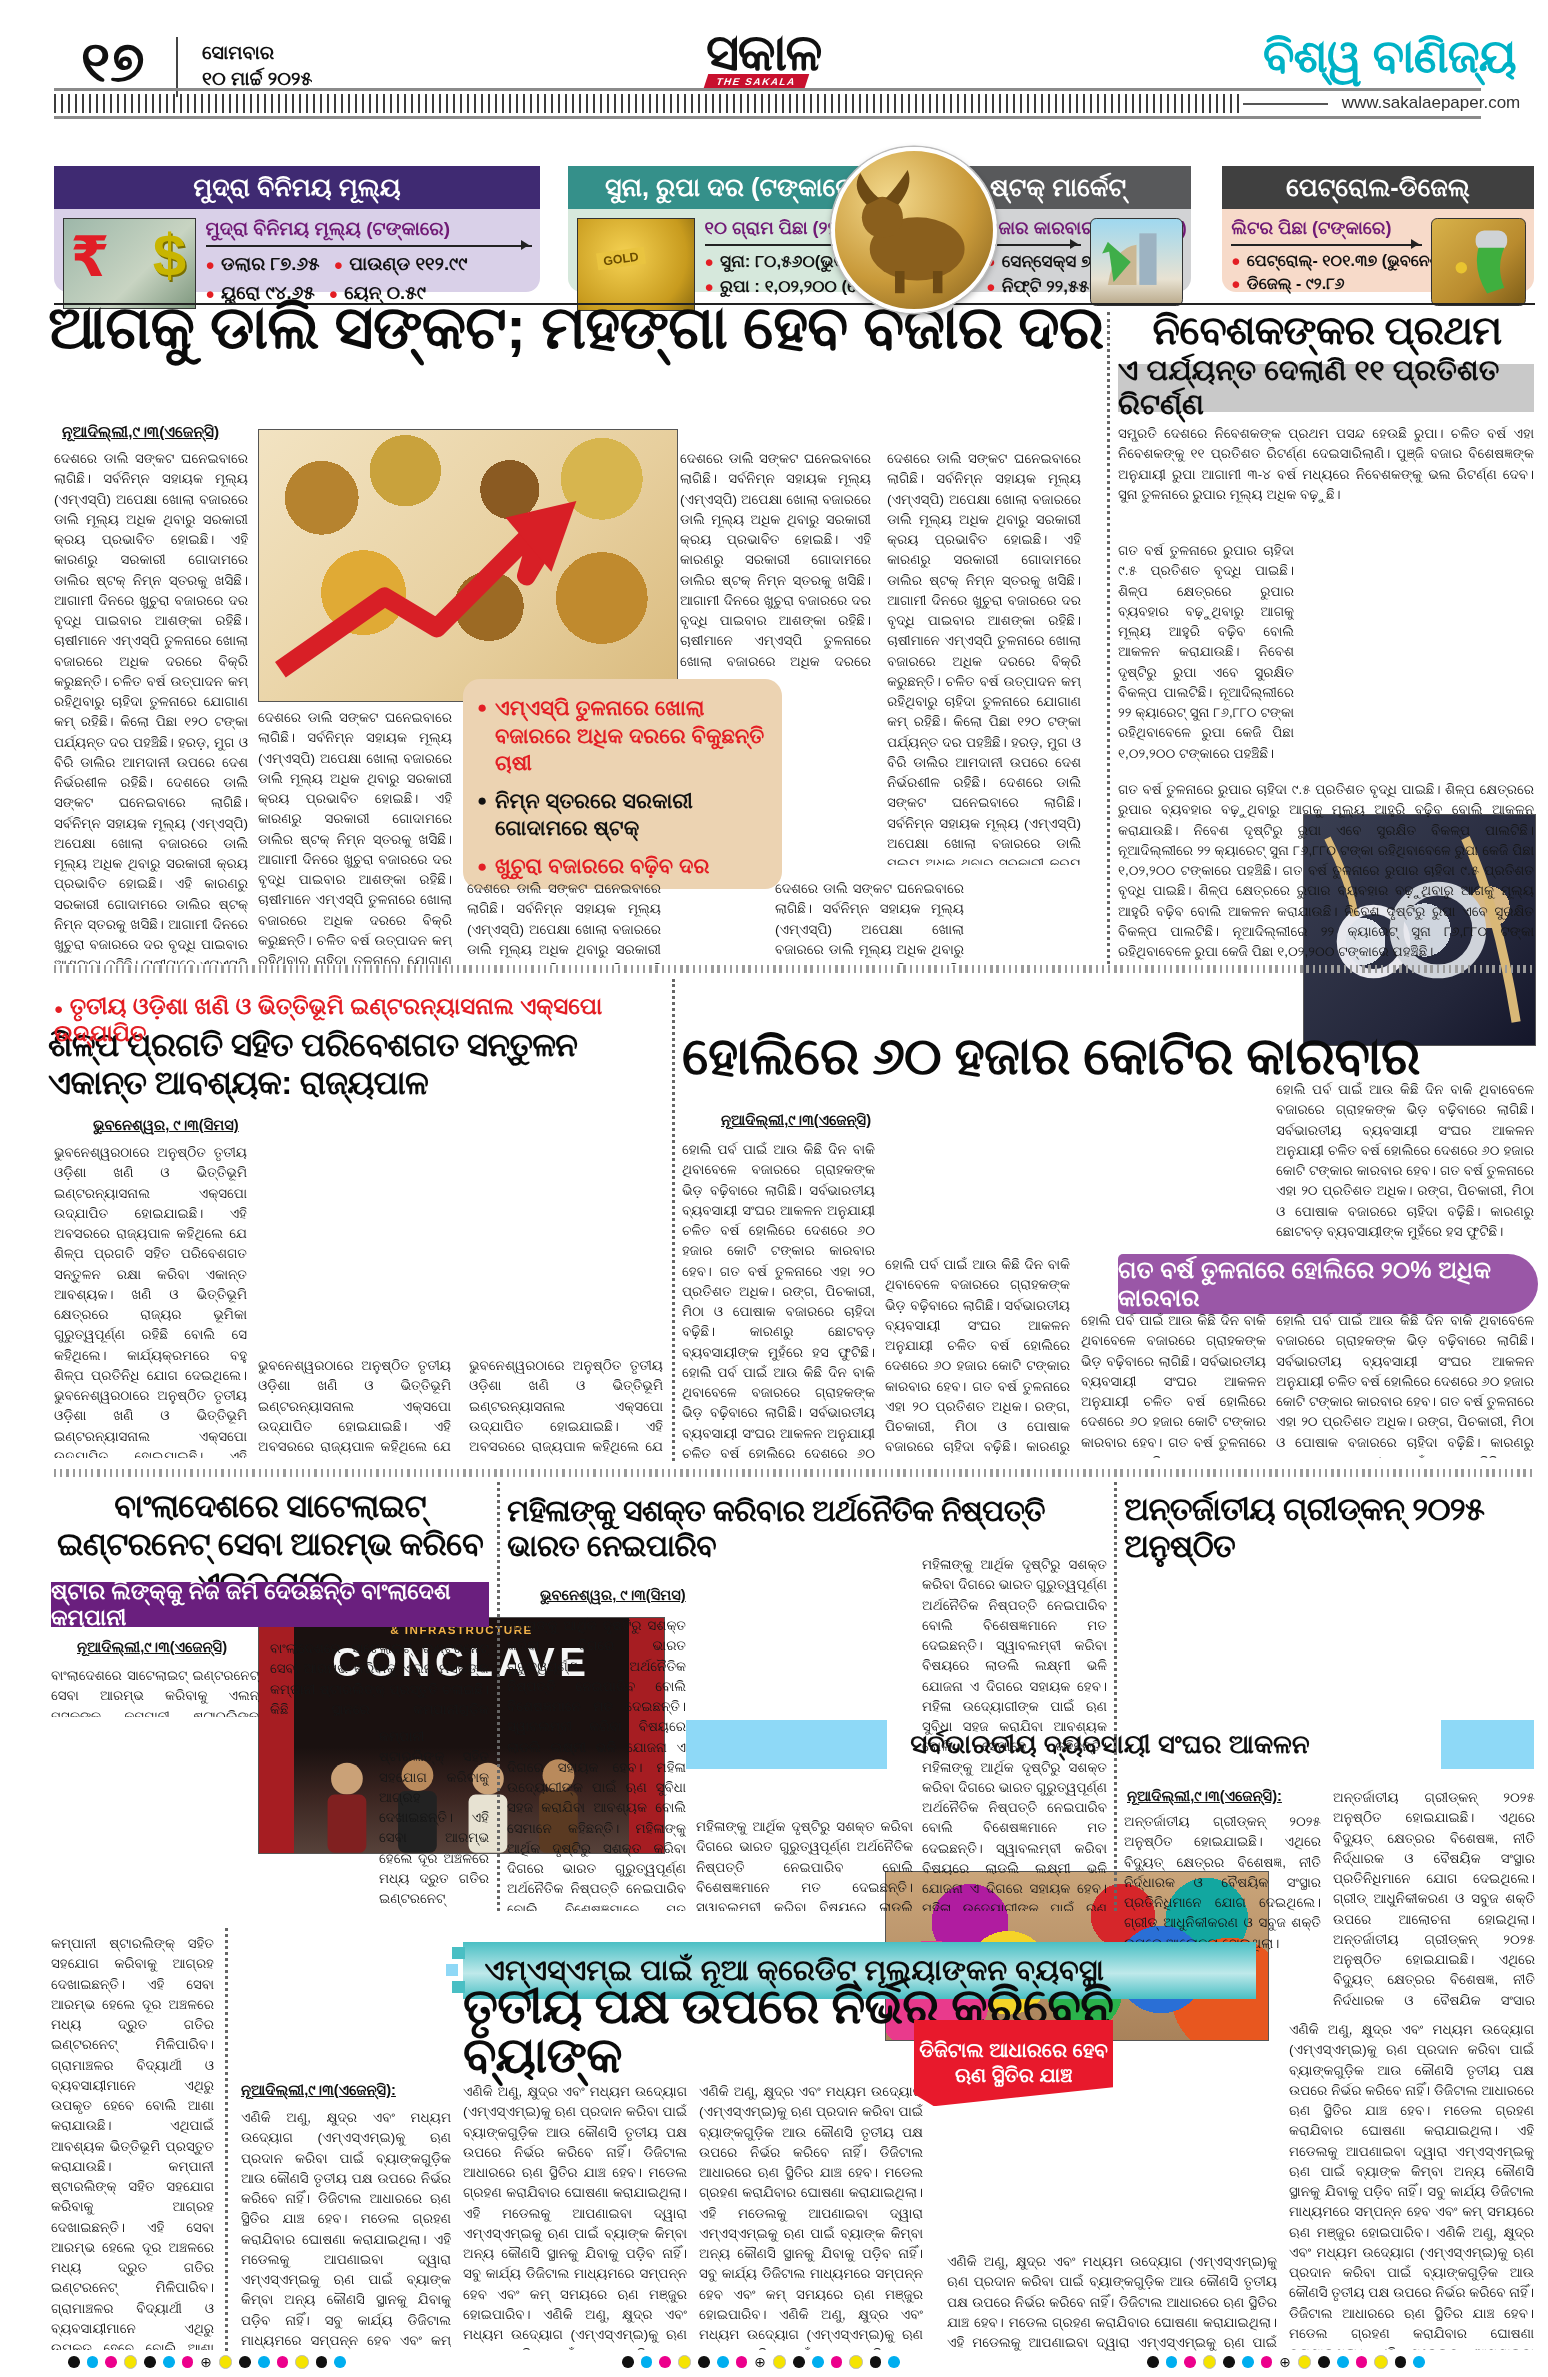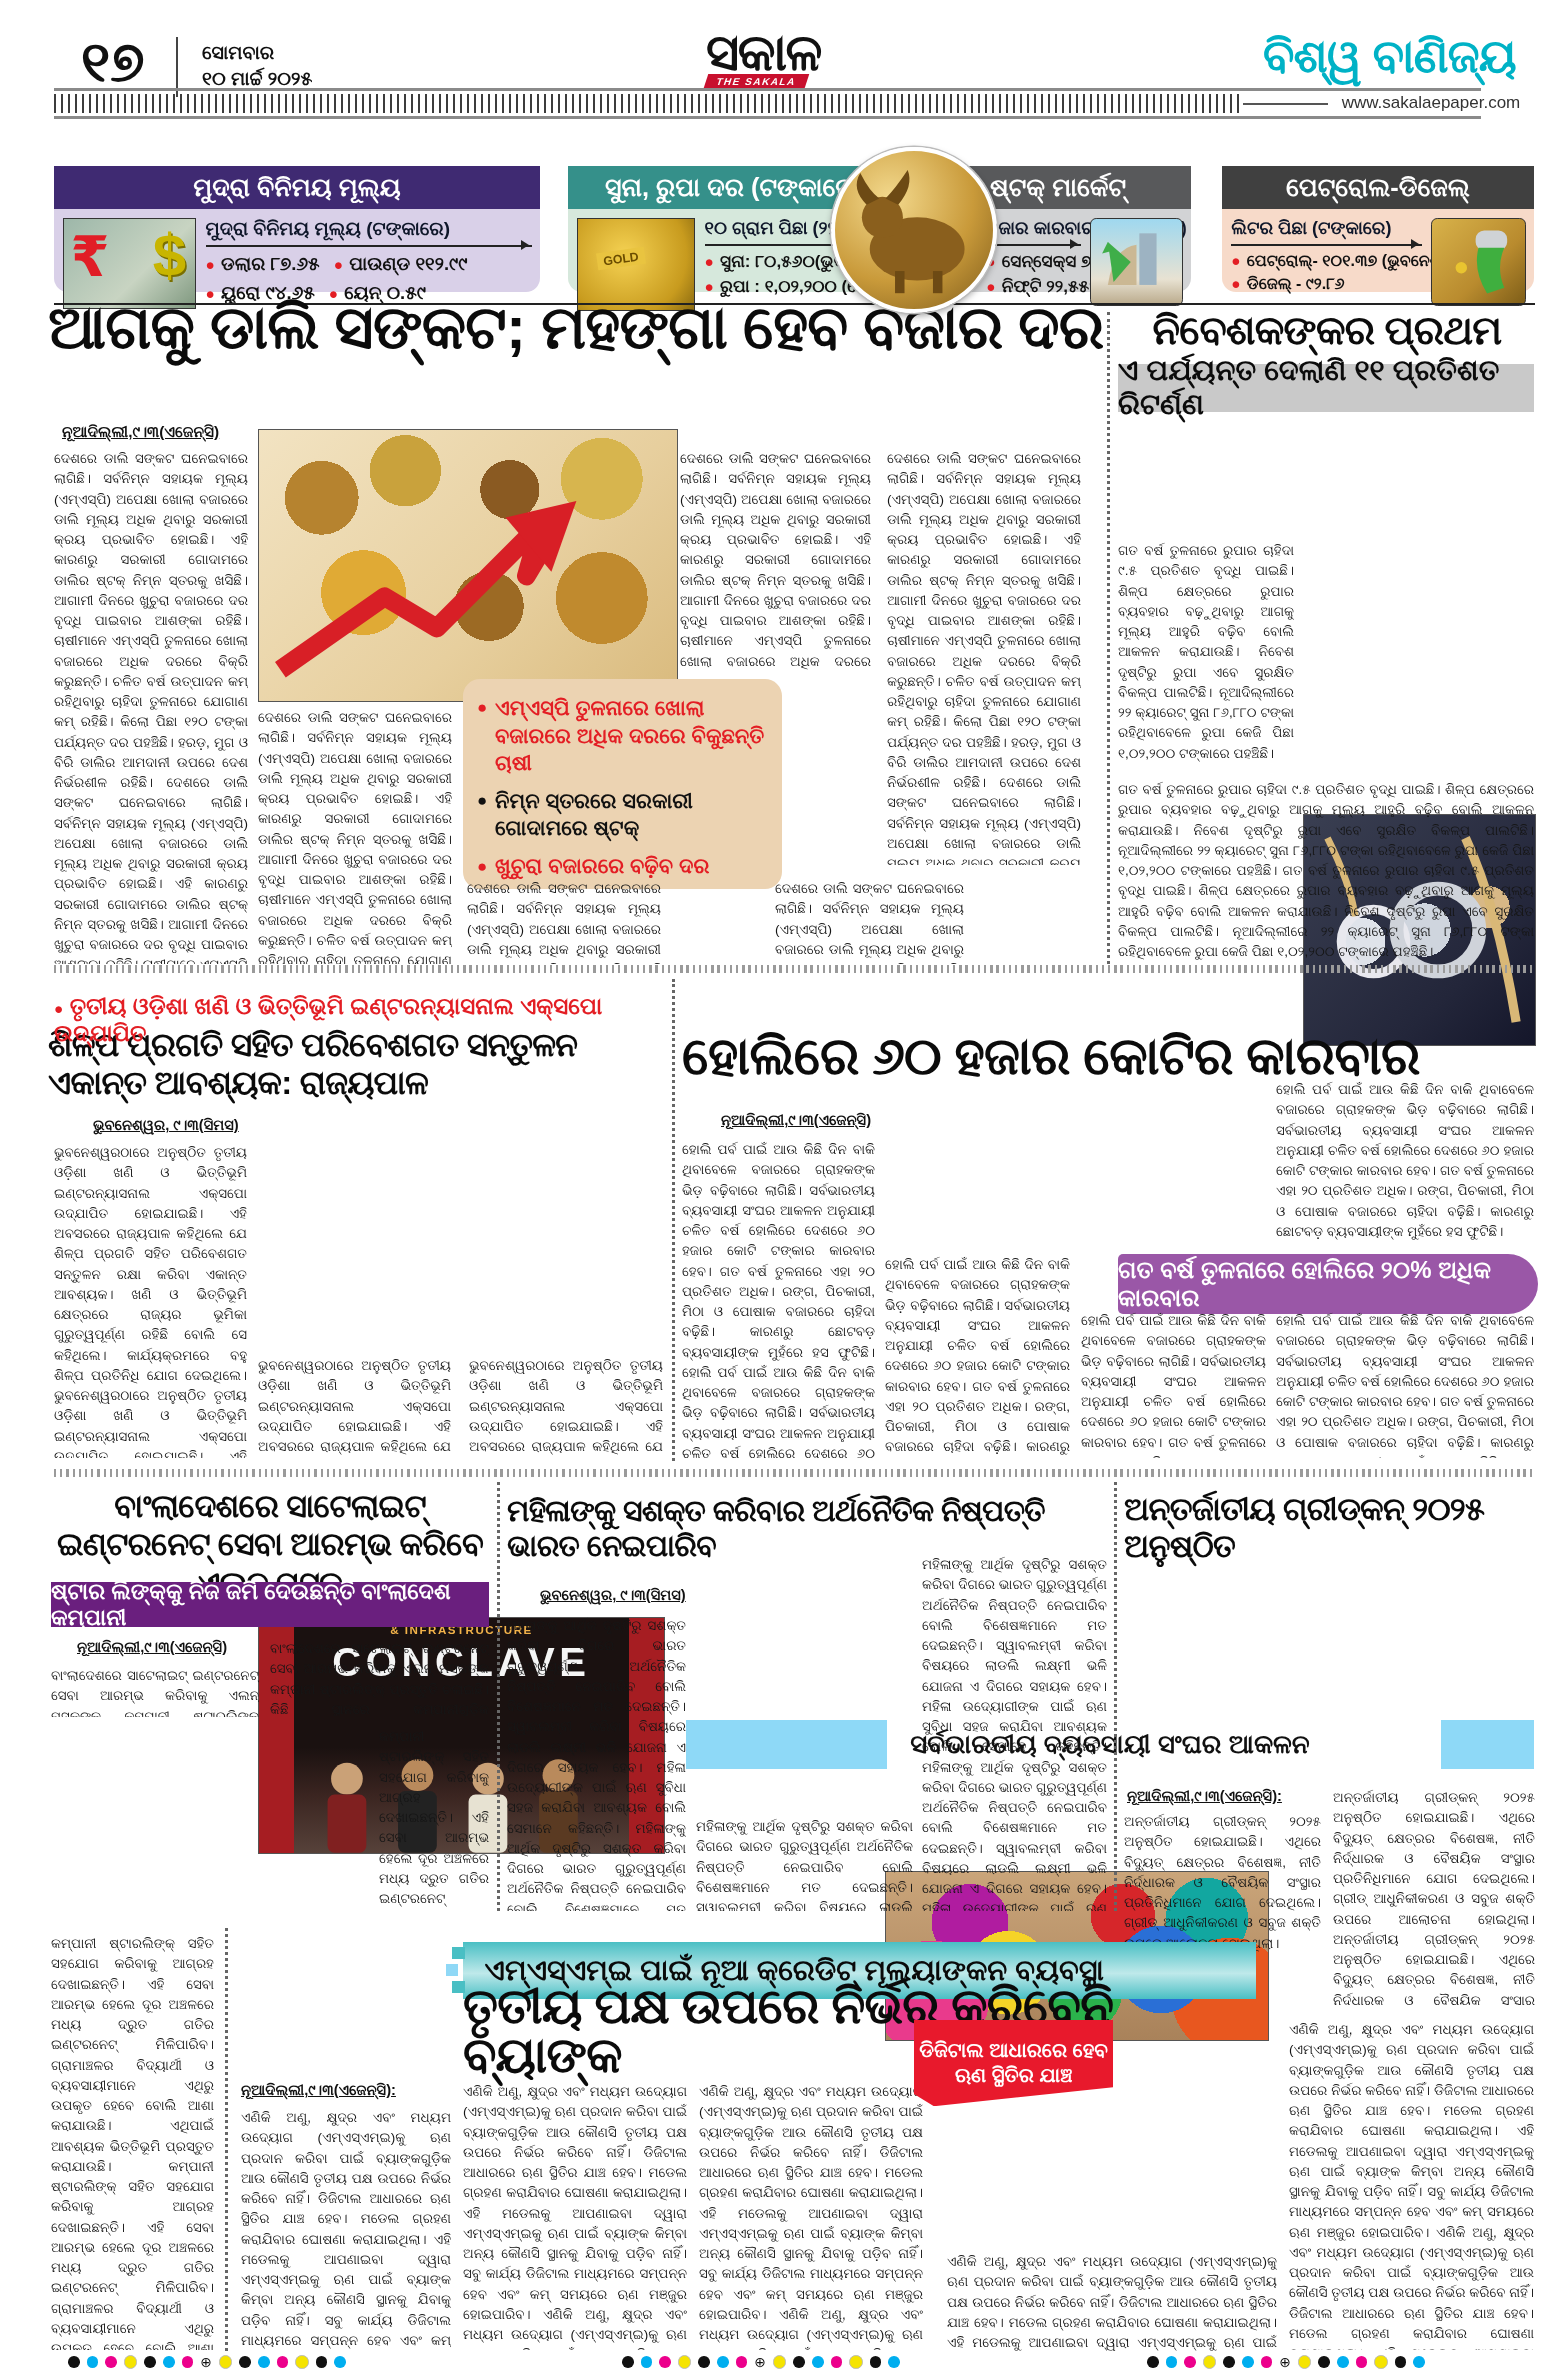--- a/index.html
+++ b/index.html
@@ -21,21 +21,21 @@
   .rule{background:#8a8a8a;height:3.1px;}
   .ticks{height:18.5px;background:repeating-linear-gradient(90deg,#3c3c3c 0 2.3px,transparent 2.3px 7px);}
   .thin-rule{background:#222;height:1.5px;}
   .website{font-size:17px;color:#333;background:#fff;padding:0 7.7px;}
   
   .ibox{position:absolute;top:166px;height:126px;}
   .ibox .hdr{height:43px;color:#fff;font-weight:800;font-size:25.4px;display:flex;align-items:center;justify-content:center;}
   .ibox .bdy{position:absolute;left:0;right:0;top:43px;bottom:0;display:flex;gap:9.3px;padding:9.3px 7.7px 6.2px 9.3px;
              border-radius:0 0 14px 14px;}
   .thumb{border:1.5px solid #333;flex:0 0 auto;}
-  .sub{font-weight:800;font-size:19px;color:#0f172a;white-space:nowrap;}
+  .sub{font-weight:800;font-size:19px;color:#701a75;white-space:nowrap;}
   .arrowline{position:relative;height:2.3px;background:#222;margin:4.6px 0 6.2px 0;}
   .arrowline:after{content:"";position:absolute;right:-1.5px;top:-4.6px;border:5.4px solid transparent;border-left:8.5px solid #222;}
   .bullet{display:flex;align-items:baseline;gap:6.2px;font-size:18.5px;font-weight:700;white-space:nowrap;}
   .dot{color:#e31e24;font-size:15.4px;}
   
   .hdiv{background:repeating-linear-gradient(90deg,#9a9a9a 0 2.3px,transparent 2.3px 6.2px);height:7.7px;}
   .vdot{border-left:3.1px dotted #666;}
   
   .purple-banner{background:#6a1f7e;color:#fff;font-weight:800;display:flex;align-items:center;justify-content:center;}
   .holi-banner{background:#9a57a7;color:#fff;font-weight:800;display:flex;align-items:center;justify-content:center;
@@ -249,20 +249,21 @@
 
   <div class="abs body-text" style="left:467px;top:879px;width:194px;height:85px;">ଦେଶରେ ଡାଲି ସଙ୍କଟ ଘନେଇବାରେ ଲାଗିଛି। ସର୍ବନିମ୍ନ ସହାୟକ ମୂଲ୍ୟ (ଏମ୍ଏସ୍‌ପି) ଅପେକ୍ଷା ଖୋଲା ବଜାରରେ ଡାଲି ମୂଲ୍ୟ ଅଧିକ ଥିବାରୁ ସରକାରୀ କ୍ରୟ ପ୍ରଭାବିତ ହୋଇଛି। ଏହି କାରଣରୁ ସରକାରୀ ଗୋଦାମରେ ଡାଲିର ଷ୍ଟକ୍ ନିମ୍ନ ସ୍ତରକୁ ଖସିଛି। ଆଗାମୀ ଦିନରେ ଖୁଚୁରା ବଜାରରେ ଦର ବୃଦ୍ଧି ପାଇବାର ଆଶଙ୍କା ରହିଛି। ଚାଷୀମାନେ ଏମ୍ଏସ୍‌ପି ତୁଳନାରେ ଖୋଲା ବଜାରରେ ଅଧିକ ଦରରେ ବିକ୍ରି କରୁଛନ୍ତି। ଚଳିତ ବର୍ଷ ଉତ୍ପାଦନ କମ୍ ରହିଥିବାରୁ ଚାହିଦା ତୁଳନାରେ ଯୋଗାଣ କମ୍ ରହିଛି। କିଲୋ ପିଛା ୧୨୦ ଟଙ୍କା ପର୍ଯ୍ୟନ୍ତ ଦର ପହଞ୍ଚିଛି। ହରଡ଼, ମୁଗ ଓ ବିରି ଡାଲିର ଆମଦାନୀ ଉପରେ ଦେଶ ନିର୍ଭରଶୀଳ ରହିଛି।</div>
   <div class="abs body-text" style="left:680px;top:449px;width:191px;height:222px;">ଦେଶରେ ଡାଲି ସଙ୍କଟ ଘନେଇବାରେ ଲାଗିଛି। ସର୍ବନିମ୍ନ ସହାୟକ ମୂଲ୍ୟ (ଏମ୍ଏସ୍‌ପି) ଅପେକ୍ଷା ଖୋଲା ବଜାରରେ ଡାଲି ମୂଲ୍ୟ ଅଧିକ ଥିବାରୁ ସରକାରୀ କ୍ରୟ ପ୍ରଭାବିତ ହୋଇଛି। ଏହି କାରଣରୁ ସରକାରୀ ଗୋଦାମରେ ଡାଲିର ଷ୍ଟକ୍ ନିମ୍ନ ସ୍ତରକୁ ଖସିଛି। ଆଗାମୀ ଦିନରେ ଖୁଚୁରା ବଜାରରେ ଦର ବୃଦ୍ଧି ପାଇବାର ଆଶଙ୍କା ରହିଛି। ଚାଷୀମାନେ ଏମ୍ଏସ୍‌ପି ତୁଳନାରେ ଖୋଲା ବଜାରରେ ଅଧିକ ଦରରେ ବିକ୍ରି କରୁଛନ୍ତି। ଚଳିତ ବର୍ଷ ଉତ୍ପାଦନ କମ୍ ରହିଥିବାରୁ ଚାହିଦା ତୁଳନାରେ ଯୋଗାଣ କମ୍ ରହିଛି। କିଲୋ ପିଛା ୧୨୦ ଟଙ୍କା ପର୍ଯ୍ୟନ୍ତ ଦର ପହଞ୍ଚିଛି। ହରଡ଼, ମୁଗ ଓ ବିରି ଡାଲିର ଆମଦାନୀ ଉପରେ ଦେଶ ନିର୍ଭରଶୀଳ ରହିଛି।</div>
   <div class="abs body-text" style="left:775px;top:879px;width:189px;height:85px;">ଦେଶରେ ଡାଲି ସଙ୍କଟ ଘନେଇବାରେ ଲାଗିଛି। ସର୍ବନିମ୍ନ ସହାୟକ ମୂଲ୍ୟ (ଏମ୍ଏସ୍‌ପି) ଅପେକ୍ଷା ଖୋଲା ବଜାରରେ ଡାଲି ମୂଲ୍ୟ ଅଧିକ ଥିବାରୁ ସରକାରୀ କ୍ରୟ ପ୍ରଭାବିତ ହୋଇଛି। ଏହି କାରଣରୁ ସରକାରୀ ଗୋଦାମରେ ଡାଲିର ଷ୍ଟକ୍ ନିମ୍ନ ସ୍ତରକୁ ଖସିଛି। ଆଗାମୀ ଦିନରେ ଖୁଚୁରା ବଜାରରେ ଦର ବୃଦ୍ଧି ପାଇବାର ଆଶଙ୍କା ରହିଛି। ଚାଷୀମାନେ ଏମ୍ଏସ୍‌ପି ତୁଳନାରେ ଖୋଲା ବଜାରରେ ଅଧିକ ଦରରେ ବିକ୍ରି କରୁଛନ୍ତି। ଚଳିତ ବର୍ଷ ଉତ୍ପାଦନ କମ୍ ରହିଥିବାରୁ ଚାହିଦା ତୁଳନାରେ ଯୋଗାଣ କମ୍ ରହିଛି। କିଲୋ ପିଛା ୧୨୦ ଟଙ୍କା ପର୍ଯ୍ୟନ୍ତ ଦର ପହଞ୍ଚିଛି। ହରଡ଼, ମୁଗ ଓ ବିରି ଡାଲିର ଆମଦାନୀ ଉପରେ ଦେଶ ନିର୍ଭରଶୀଳ ରହିଛି।</div>
   <div class="abs body-text" style="left:887px;top:449px;width:194px;height:416px;">ଦେଶରେ ଡାଲି ସଙ୍କଟ ଘନେଇବାରେ ଲାଗିଛି। ସର୍ବନିମ୍ନ ସହାୟକ ମୂଲ୍ୟ (ଏମ୍ଏସ୍‌ପି) ଅପେକ୍ଷା ଖୋଲା ବଜାରରେ ଡାଲି ମୂଲ୍ୟ ଅଧିକ ଥିବାରୁ ସରକାରୀ କ୍ରୟ ପ୍ରଭାବିତ ହୋଇଛି। ଏହି କାରଣରୁ ସରକାରୀ ଗୋଦାମରେ ଡାଲିର ଷ୍ଟକ୍ ନିମ୍ନ ସ୍ତରକୁ ଖସିଛି। ଆଗାମୀ ଦିନରେ ଖୁଚୁରା ବଜାରରେ ଦର ବୃଦ୍ଧି ପାଇବାର ଆଶଙ୍କା ରହିଛି। ଚାଷୀମାନେ ଏମ୍ଏସ୍‌ପି ତୁଳନାରେ ଖୋଲା ବଜାରରେ ଅଧିକ ଦରରେ ବିକ୍ରି କରୁଛନ୍ତି। ଚଳିତ ବର୍ଷ ଉତ୍ପାଦନ କମ୍ ରହିଥିବାରୁ ଚାହିଦା ତୁଳନାରେ ଯୋଗାଣ କମ୍ ରହିଛି। କିଲୋ ପିଛା ୧୨୦ ଟଙ୍କା ପର୍ଯ୍ୟନ୍ତ ଦର ପହଞ୍ଚିଛି। ହରଡ଼, ମୁଗ ଓ ବିରି ଡାଲିର ଆମଦାନୀ ଉପରେ ଦେଶ ନିର୍ଭରଶୀଳ ରହିଛି। ଦେଶରେ ଡାଲି ସଙ୍କଟ ଘନେଇବାରେ ଲାଗିଛି। ସର୍ବନିମ୍ନ ସହାୟକ ମୂଲ୍ୟ (ଏମ୍ଏସ୍‌ପି) ଅପେକ୍ଷା ଖୋଲା ବଜାରରେ ଡାଲି ମୂଲ୍ୟ ଅଧିକ ଥିବାରୁ ସରକାରୀ କ୍ରୟ ପ୍ରଭାବିତ ହୋଇଛି। ଏହି କାରଣରୁ ସରକାରୀ ଗୋଦାମରେ ଡାଲିର ଷ୍ଟକ୍ ନିମ୍ନ ସ୍ତରକୁ ଖସିଛି। ଆଗାମୀ ଦିନରେ ଖୁଚୁରା ବଜାରରେ ଦର ବୃଦ୍ଧି ପାଇବାର ଆଶଙ୍କା ରହିଛି। ଚାଷୀମାନେ ଏମ୍ଏସ୍‌ପି ତୁଳନାରେ ଖୋଲା ବଜାରରେ ଅଧିକ ଦରରେ ବିକ୍ରି କରୁଛନ୍ତି। ଚଳିତ ବର୍ଷ ଉତ୍ପାଦନ କମ୍ ରହିଥିବାରୁ ଚାହିଦା ତୁଳନାରେ ଯୋଗାଣ କମ୍ ରହିଛି। କିଲୋ ପିଛା ୧୨୦ ଟଙ୍କା ପର୍ଯ୍ୟନ୍ତ ଦର ପହଞ୍ଚିଛି। ହରଡ଼, ମୁଗ ଓ ବିରି ଡାଲିର ଆମଦାନୀ ଉପରେ ଦେଶ ନିର୍ଭରଶୀଳ ରହିଛି।</div>
 
   <div class="abs vdot" style="left:1107px;top:312px;height:652px;"></div>
 
   <div class="abs hl" style="left:1117px;top:308px;width:420px;font-size:40px;text-align:center;letter-spacing:-0.8px;">ନିବେଶକଙ୍କର ପ୍ରଥମ ପସନ୍ଦ ରୁପା</div>
   <div class="abs subhead-bar" style="left:1118px;top:364px;width:416px;height:48px;font-size:29px;">ଏ ପର୍ଯ୍ୟନ୍ତ ଦେଲାଣି ୧୧ ପ୍ରତିଶତ ରିଟର୍ଣ୍ଣ</div>
+  <div class="abs body-text" style="left:1118px;top:424px;width:416px;height:116px;">ସମ୍ପ୍ରତି ଦେଶରେ ନିବେଶକଙ୍କ ପ୍ରଥମ ପସନ୍ଦ ହେଉଛି ରୁପା। ଚଳିତ ବର୍ଷ ଏହା ନିବେଶକଙ୍କୁ ୧୧ ପ୍ରତିଶତ ରିଟର୍ଣ୍ଣ ଦେଇସାରିଲାଣି। ପୁଞ୍ଜି ବଜାର ବିଶେଷଜ୍ଞଙ୍କ ଅନୁଯାୟୀ ରୁପା ଆଗାମୀ ୩-୪ ବର୍ଷ ମଧ୍ୟରେ ନିବେଶକଙ୍କୁ ଭଲ ରିଟର୍ଣ୍ଣ ଦେବ। ସୁନା ତୁଳନାରେ ରୁପାର ମୂଲ୍ୟ ଅଧିକ ବଢ଼ୁଛି।</div>
   <div class="abs body-text" style="left:1118px;top:541px;width:176px;height:230px;">ଗତ ବର୍ଷ ତୁଳନାରେ ରୁପାର ଚାହିଦା ୯.୫ ପ୍ରତିଶତ ବୃଦ୍ଧି ପାଇଛି। ଶିଳ୍ପ କ୍ଷେତ୍ରରେ ରୁପାର ବ୍ୟବହାର ବଢ଼ୁଥିବାରୁ ଆଗକୁ ମୂଲ୍ୟ ଆହୁରି ବଢ଼ିବ ବୋଲି ଆକଳନ କରାଯାଉଛି। ନିବେଶ ଦୃଷ୍ଟିରୁ ରୁପା ଏବେ ସୁରକ୍ଷିତ ବିକଳ୍ପ ପାଲଟିଛି। ନୂଆଦିଲ୍ଲୀରେ ୨୨ କ୍ୟାରେଟ୍ ସୁନା ୮୬,୮୮୦ ଟଙ୍କା ରହିଥିବାବେଳେ ରୁପା କେଜି ପିଛା ୧,୦୨,୨୦୦ ଟଙ୍କାରେ ପହଞ୍ଚିଛି।</div>
   <div class="abs photo" style="left:1303px;top:541px;width:231px;height:230px;background:
        radial-gradient(circle at 25% 55%,#dfe3ea 0 11%,transparent 11%),
        radial-gradient(circle at 52% 50%,#cfd5de 0 16%,transparent 16%),
        radial-gradient(circle at 80% 40%,#d8b886 0 9%,transparent 9%),
        linear-gradient(135deg,#3a3f52,#23263a 70%,#14162a);">
     <svg viewBox="0 0 100 100" style="width:100%;height:100%;">
       <circle cx="30" cy="55" r="14" fill="none" stroke="#e8e8ee" stroke-width="4"></circle>
       <circle cx="58" cy="50" r="18" fill="none" stroke="#cfd3da" stroke-width="6"></circle>
       <path d="M70 10 Q84 40 92 90" stroke="#d9b877" stroke-width="4" fill="none"></path>

